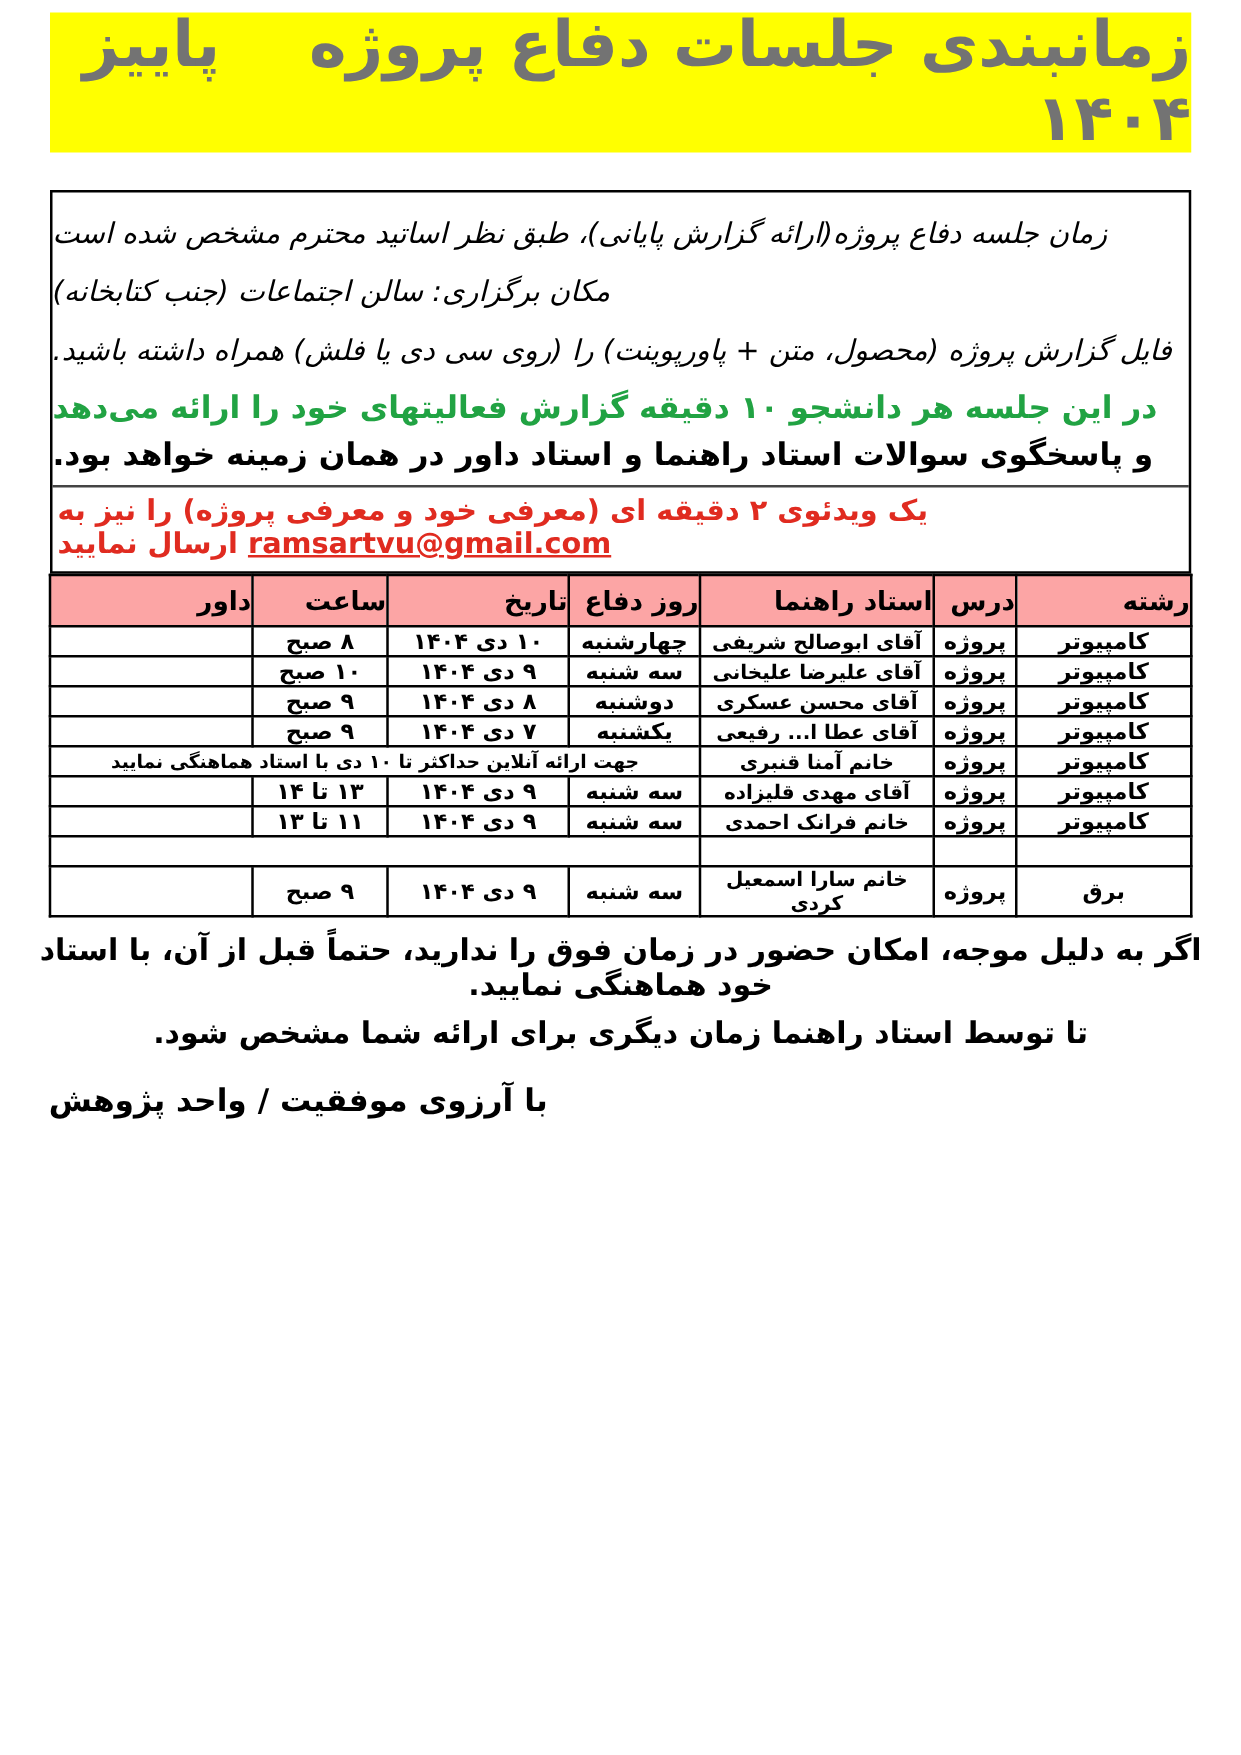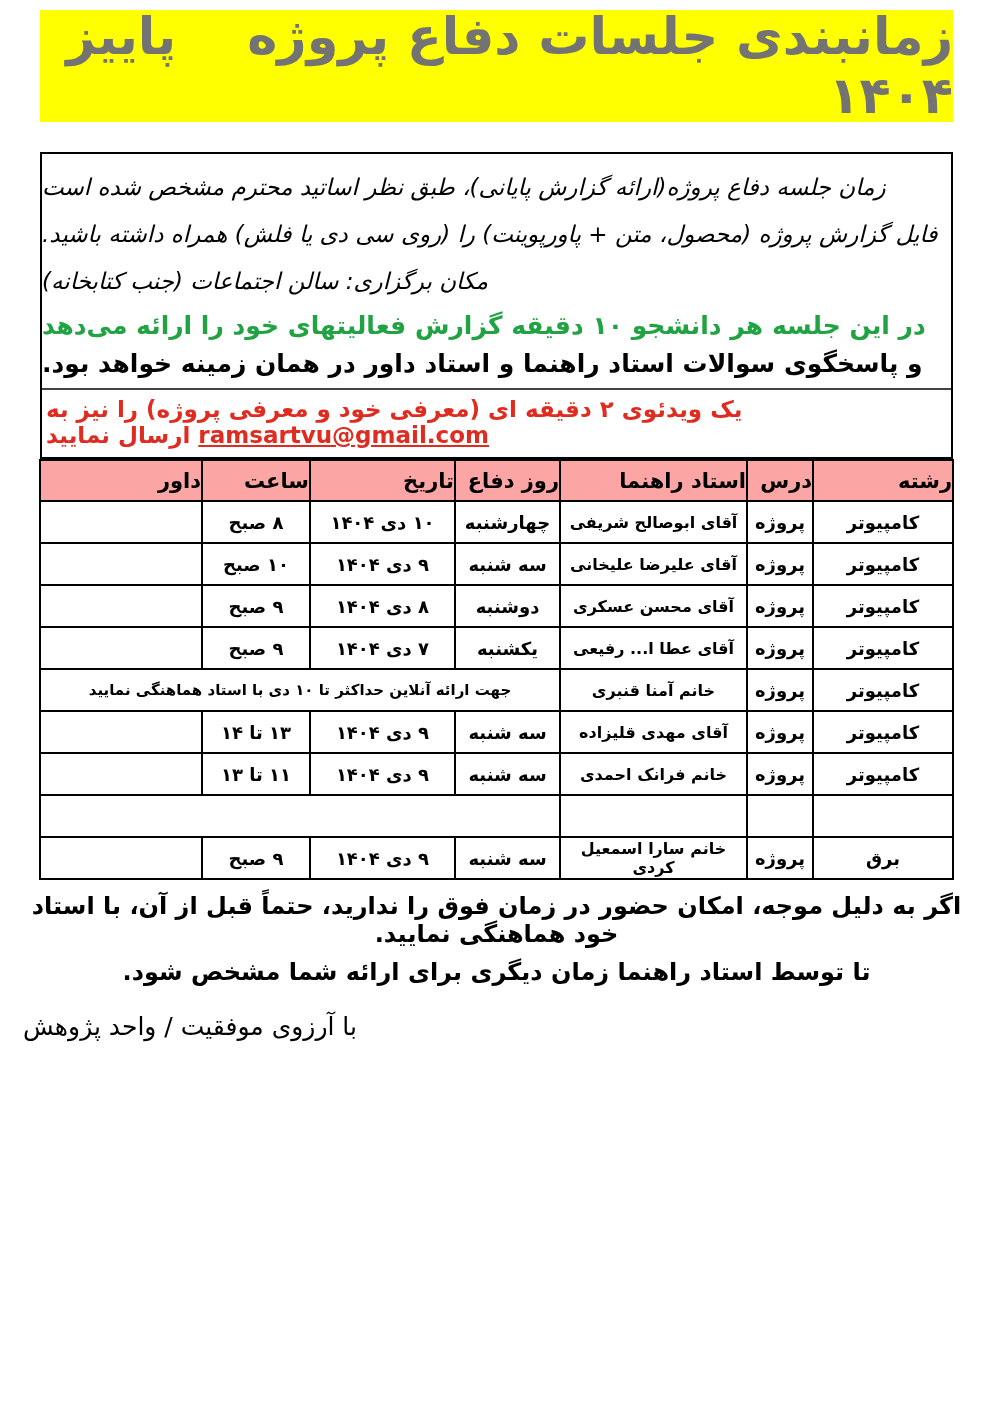--- a/index.html
+++ b/index.html
@@ -98,21 +98,21 @@
     overflow: hidden;
   }
   .schedule th {
     background: #fca5a5;
     height: 41px;
     font-size: 21px;
     font-weight: bold;
     text-align: right;
   }
   .schedule td {
-    height: 42px;
+    height: 24px;
     font-size: 18px;
     font-weight: bold;
     padding: 0 3px;
   }
   .schedule td.advisor { font-size: 16px; }
   .schedule td.note-cell { font-size: 15px; }
   
   col.c-major   { width: 140px; }
   col.c-course  { width: 66px;  }
   col.c-advisor { width: 187px; }
@@ -140,40 +140,40 @@
     margin-top: 24px;
     padding: 0 15px;
     text-align: justify;
     text-align-last: right;
     font-size: 24px;
     font-weight: bold;
     line-height: 40px;
   }
   .signoff {
     margin-top: 26px;
-    padding-left: 23px;
+    padding-left: 39px;
     text-align: left;
     font-size: 25px;
-    font-weight: normal;
+    font-weight: bold;
   }
 </style>
 </head>
 <body>
 
 <div class="page">
 
 
   <div class="banner">
     <div class="banner-title">زمانبندی جلسات دفاع پروژه    پاییز ۱۴۰۴</div>
   </div>
 
   <div class="info-box">
     <div class="hand-line first">زمان جلسه دفاع پروژه(ارائه گزارش پایانی)، طبق نظر اساتید محترم مشخص شده است</div>
+    <div class="hand-line">مکان برگزاری: سالن اجتماعات (جنب کتابخانه)</div>
     <div class="hand-line">فایل گزارش پروژه (محصول، متن + پاورپوینت) را (روی سی دی یا فلش) همراه داشته باشید.</div>
-    <div class="hand-line">مکان برگزاری: سالن اجتماعات (جنب کتابخانه)</div>
     <div class="green-line">در این جلسه هر دانشجو  ۱۰ دقیقه   گزارش فعالیتهای خود را ارائه می‌دهد</div>
     <div class="black-line">و پاسخگوی سوالات استاد راهنما و استاد داور در همان زمینه خواهد بود.</div>
     <div class="video-line"><span>یک ویدئوی ۲ دقیقه ای (معرفی خود و معرفی پروژه) را نیز به </span><a href="#">ramsartvu@gmail.com</a><span> ارسال نمایید</span></div>
   </div>
 
   <table class="schedule">
     <colgroup>
       <col class="c-major">
         <col class="c-course">
         <col class="c-advisor">

